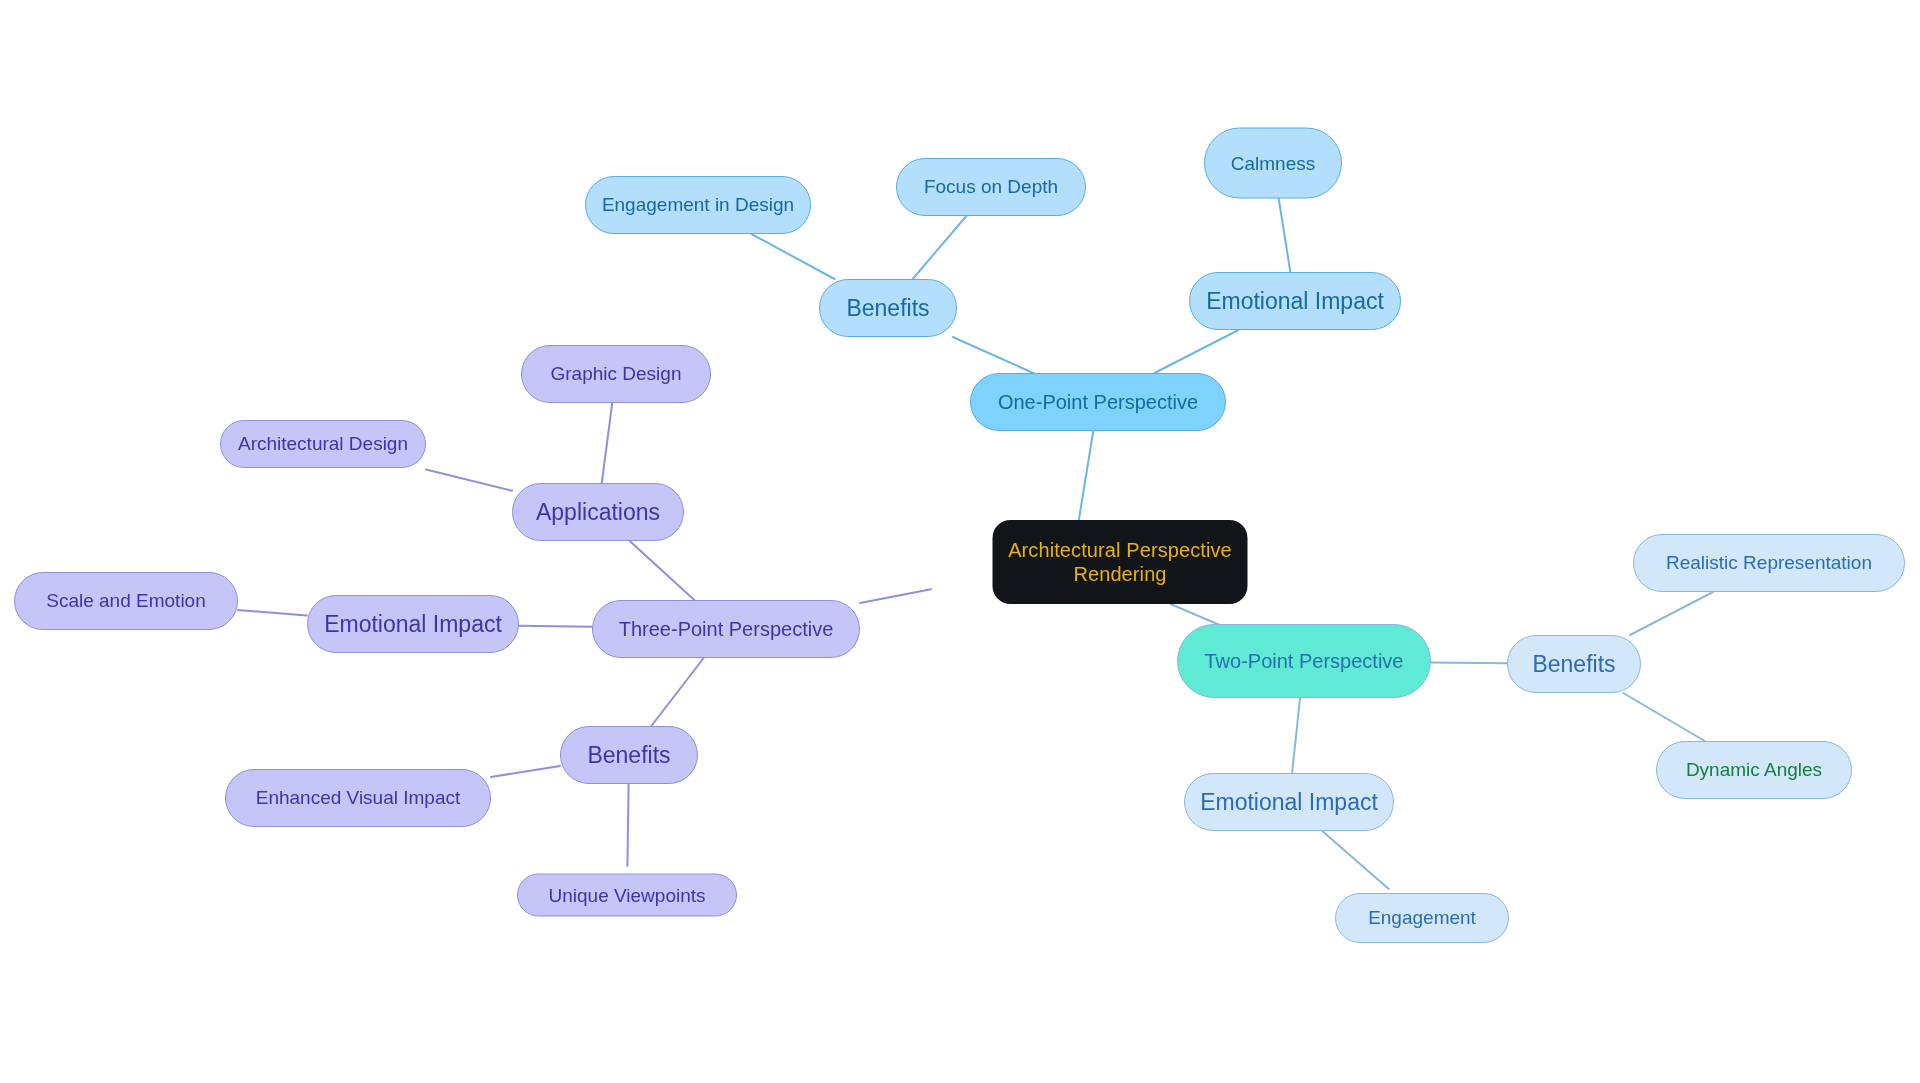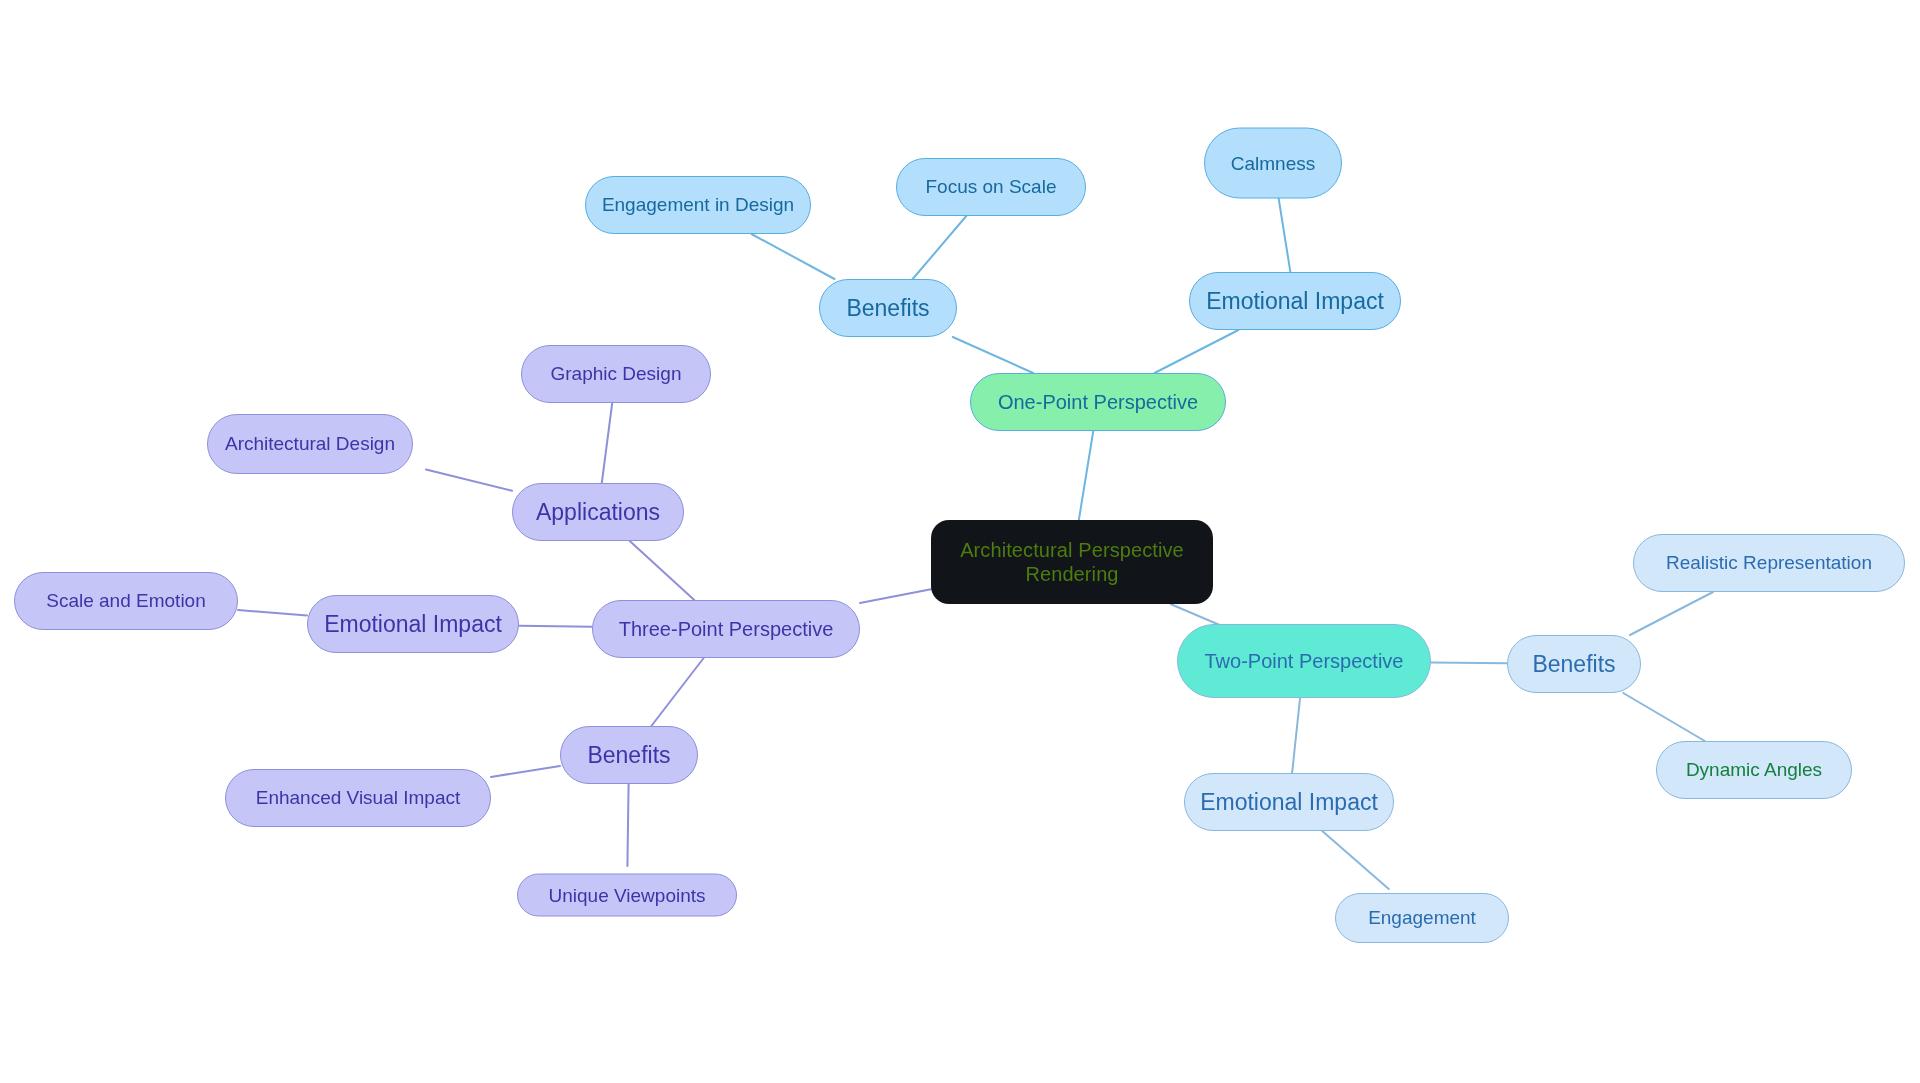--- a/index.html
+++ b/index.html
@@ -71,37 +71,37 @@
       <line x1="694.2735042735043" y1="600" x2="629.7264957264957" y2="541" stroke="#8e90da" stroke-width="2" stroke-linecap="round"></line>
       <line x1="512" y1="490.73454545454547" x2="426" y2="469.46909090909094" stroke="#8e90da" stroke-width="2" stroke-linecap="round"></line>
       <line x1="601.7826086956521" y1="483" x2="612.2173913043479" y2="403" stroke="#8e90da" stroke-width="2" stroke-linecap="round"></line>
       <line x1="592" y1="626.8594249201278" x2="519" y2="625.6932907348242" stroke="#8e90da" stroke-width="2" stroke-linecap="round"></line>
       <line x1="307" y1="615.5052264808362" x2="238" y2="609.9756097560976" stroke="#8e90da" stroke-width="2" stroke-linecap="round"></line>
       <line x1="703.6746031746031" y1="658" x2="651.3253968253969" y2="726" stroke="#8e90da" stroke-width="2" stroke-linecap="round"></line>
       <line x1="560" y1="765.9483394833949" x2="491" y2="776.8966789667896" stroke="#8e90da" stroke-width="2" stroke-linecap="round"></line>
       <line x1="628.5857142857143" y1="784" x2="627.4142857142857" y2="866" stroke="#8e90da" stroke-width="2" stroke-linecap="round"></line>
     </svg>
   <div id="nodes">
-      <div class="node root" style="left: 1072px; top: 562px; width: 282px; height: 84px; background: rgb(17, 20, 24); border-color: rgb(17, 20, 24); color: #4d7c0f;">Architectural Perspective
+      <div class="node root" style="left: 1120px; top: 562px; width: 255px; height: 84px; background: rgb(17, 20, 24); border-color: rgb(17, 20, 24); color: #eab308;">Architectural Perspective
 Rendering</div>
-      <div class="node lvl1" style="left: 1098px; top: 402px; width: 256px; height: 58px; background: #86efac; border-color: rgb(87, 174, 224); color: rgb(23, 105, 158);">One-Point Perspective</div>
+      <div class="node lvl1" style="left: 1098px; top: 402px; width: 256px; height: 58px; background: #7dd3fc; border-color: rgb(87, 174, 224); color: rgb(23, 105, 158);">One-Point Perspective</div>
       <div class="node lvl2" style="left: 888px; top: 308px; width: 138px; height: 58px; background: rgb(179, 223, 252); border-color: rgb(87, 174, 224); color: rgb(23, 105, 158);">Benefits</div>
       <div class="node lvl3" style="left: 698px; top: 205px; width: 226px; height: 58px; background: rgb(179, 223, 252); border-color: rgb(87, 174, 224); color: rgb(23, 105, 158);">Engagement in Design</div>
-      <div class="node lvl3" style="left: 991px; top: 187px; width: 190px; height: 58px; background: rgb(179, 223, 252); border-color: rgb(87, 174, 224); color: rgb(23, 105, 158);">Focus on Scale</div>
+      <div class="node lvl3" style="left: 991px; top: 187px; width: 190px; height: 58px; background: rgb(179, 223, 252); border-color: rgb(87, 174, 224); color: rgb(23, 105, 158);">Focus on Depth</div>
       <div class="node lvl2" style="left: 1295px; top: 301px; width: 212px; height: 58px; background: rgb(179, 223, 252); border-color: rgb(87, 174, 224); color: rgb(23, 105, 158);">Emotional Impact</div>
       <div class="node lvl3" style="left: 1273px; top: 163px; width: 138px; height: 71px; background: rgb(179, 223, 252); border-color: rgb(87, 174, 224); color: rgb(23, 105, 158);">Calmness</div>
       <div class="node lvl1" style="left: 1304px; top: 661px; width: 254px; height: 74px; background: #5eead4; border-color: rgb(136, 184, 222); color: rgb(43, 108, 176);">Two-Point Perspective</div>
       <div class="node lvl2" style="left: 1574px; top: 664px; width: 134px; height: 58px; background: rgb(211, 231, 250); border-color: rgb(136, 184, 222); color: rgb(43, 108, 176);">Benefits</div>
       <div class="node lvl3" style="left: 1769px; top: 563px; width: 272px; height: 58px; background: rgb(211, 231, 250); border-color: rgb(136, 184, 222); color: rgb(43, 108, 176);">Realistic Representation</div>
       <div class="node lvl3" style="left: 1754px; top: 770px; width: 196px; height: 58px; background: rgb(211, 231, 250); border-color: rgb(136, 184, 222); color: #15803d;">Dynamic Angles</div>
       <div class="node lvl2" style="left: 1289px; top: 802px; width: 210px; height: 58px; background: rgb(211, 231, 250); border-color: rgb(136, 184, 222); color: rgb(43, 108, 176);">Emotional Impact</div>
       <div class="node lvl3" style="left: 1422px; top: 918px; width: 174px; height: 50px; background: rgb(211, 231, 250); border-color: rgb(136, 184, 222); color: rgb(43, 108, 176);">Engagement</div>
       <div class="node lvl1" style="left: 726px; top: 629px; width: 268px; height: 58px; background: rgb(197, 198, 247); border-color: rgb(142, 144, 218); color: rgb(59, 54, 168);">Three-Point Perspective</div>
       <div class="node lvl2" style="left: 598px; top: 512px; width: 172px; height: 58px; background: rgb(197, 198, 247); border-color: rgb(142, 144, 218); color: rgb(59, 54, 168);">Applications</div>
-      <div class="node lvl3" style="left: 310px; top: 444px; width: 206px; height: 60px; background: rgb(197, 198, 247); border-color: rgb(142, 144, 218); color: rgb(59, 54, 168);">Architectural Design</div>
+      <div class="node lvl3" style="left: 323px; top: 444px; width: 206px; height: 48px; background: rgb(197, 198, 247); border-color: rgb(142, 144, 218); color: rgb(59, 54, 168);">Architectural Design</div>
       <div class="node lvl3" style="left: 616px; top: 374px; width: 190px; height: 58px; background: rgb(197, 198, 247); border-color: rgb(142, 144, 218); color: rgb(59, 54, 168);">Graphic Design</div>
       <div class="node lvl2" style="left: 413px; top: 624px; width: 212px; height: 58px; background: rgb(197, 198, 247); border-color: rgb(142, 144, 218); color: rgb(59, 54, 168);">Emotional Impact</div>
       <div class="node lvl3" style="left: 126px; top: 601px; width: 224px; height: 58px; background: rgb(197, 198, 247); border-color: rgb(142, 144, 218); color: rgb(59, 54, 168);">Scale and Emotion</div>
       <div class="node lvl2" style="left: 629px; top: 755px; width: 138px; height: 58px; background: rgb(197, 198, 247); border-color: rgb(142, 144, 218); color: rgb(59, 54, 168);">Benefits</div>
       <div class="node lvl3" style="left: 358px; top: 798px; width: 266px; height: 58px; background: rgb(197, 198, 247); border-color: rgb(142, 144, 218); color: rgb(59, 54, 168);">Enhanced Visual Impact</div>
       <div class="node lvl3" style="left: 627px; top: 895px; width: 220px; height: 43px; background: rgb(197, 198, 247); border-color: rgb(142, 144, 218); color: rgb(59, 54, 168);">Unique Viewpoints</div>
     </div>
 </div>
 
 </body></html>

